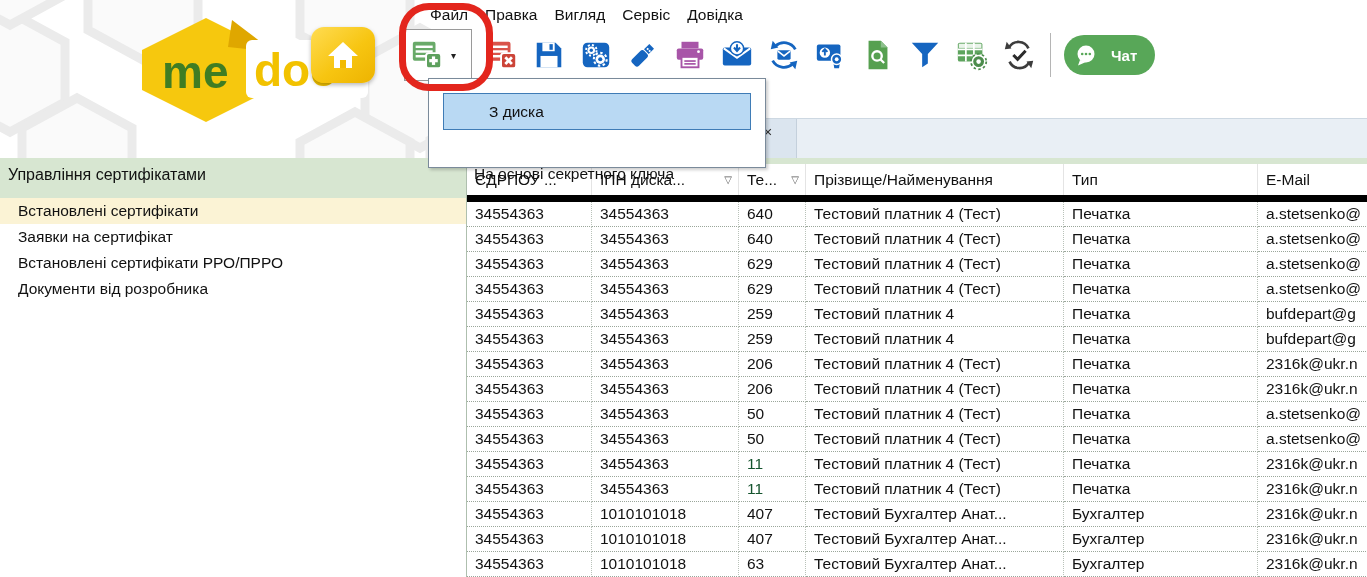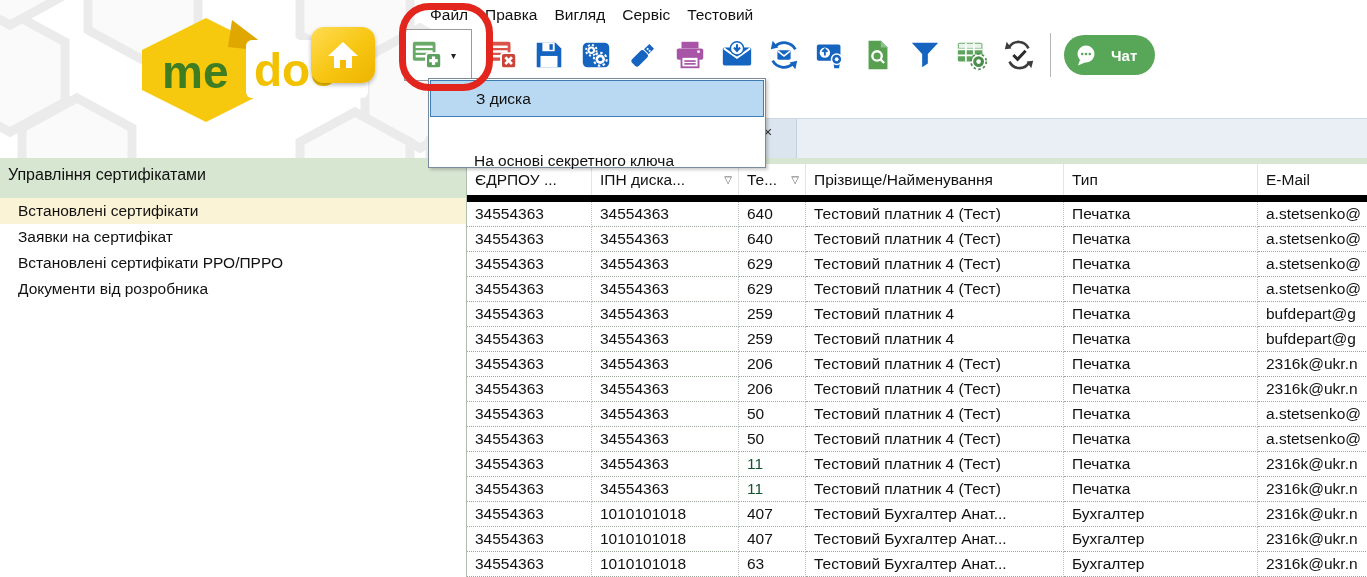--- a/index.html
+++ b/index.html
@@ -51,21 +51,21 @@
   .filter-mark.show { display:inline; }
   .trow { height:25px; }
   .td { font-size:15.5px; line-height:24px; padding-left:8px; border-right:1px dotted #b9c2b9;
     border-bottom:1px dotted #9aa69a; white-space:nowrap; overflow:hidden; }
   .td.red { color:#14532d; }
 
   
   .dropdown { position:absolute; left:428px; top:78px; width:338px; height:90px; background:#fff;
     border:1px solid #7a8a9a; box-shadow:2px 2px 3px rgba(0,0,0,.2); z-index:50; }
   .dd-item { display:flex; align-items:center; padding-left:45px; font-size:15.5px; height:28px; margin-top:30px; cursor:default; }
-  .dd-item.hl { height:37px; margin:1px; background:#b9d9f3; border:1px solid #3f7cb6; }
+  .dd-item.hl { height:37px; margin:14px; background:#b9d9f3; border:1px solid #3f7cb6; }
 
   
   .red-ring { position:absolute; left:399px; top:3px; width:94px; height:88px;
     border:7px solid #e3261d; border-radius:30px; z-index:100; pointer-events:none; }
 </style>
 </head>
 <body>
 
 <svg class="hexes" width="460" height="160" viewBox="0 0 460 160">
   <defs>
@@ -95,21 +95,21 @@
     <rect x="14" y="20" width="6" height="8" fill="#f2bb00"></rect>
   </svg>
 </div>
 
 <div class="menubar">
 
 <span>Файл</span>
     <span>Правка</span>
     <span>Вигляд</span>
     <span>Сервіс</span>
-    <span>Тестовий</span>
+    <span>Довідка</span>
   </div>
 
 <div class="toolbar">
   <div class="tb-open-btn">
     <svg class="tb-icon in-btn" viewBox="0 0 36 36">
       <rect x="3" y="4" width="24" height="20" rx="2" fill="#69aa69"></rect>
       <rect x="6" y="8" width="18" height="2.6" fill="#fff"></rect>
         <rect x="6" y="13" width="18" height="2.6" fill="#fff"></rect>
         <rect x="6" y="18" width="12" height="2.6" fill="#fff"></rect>
       <rect x="17" y="16" width="16" height="16" rx="3" fill="#5da05d" stroke="#fff" stroke-width="2"></rect>

